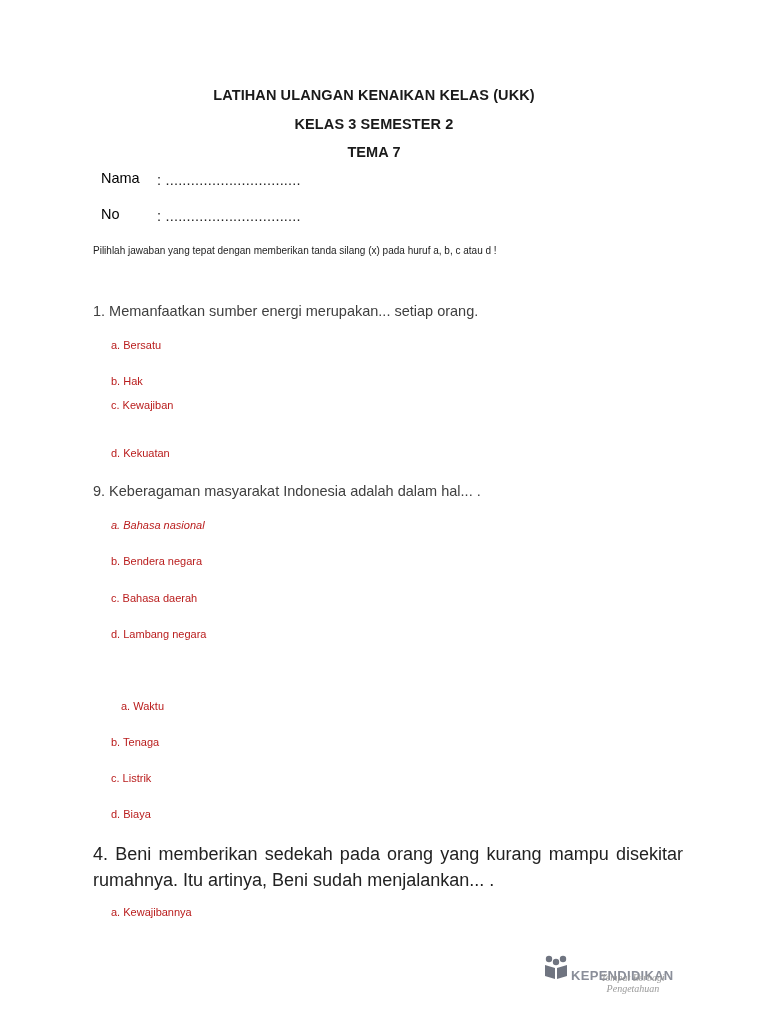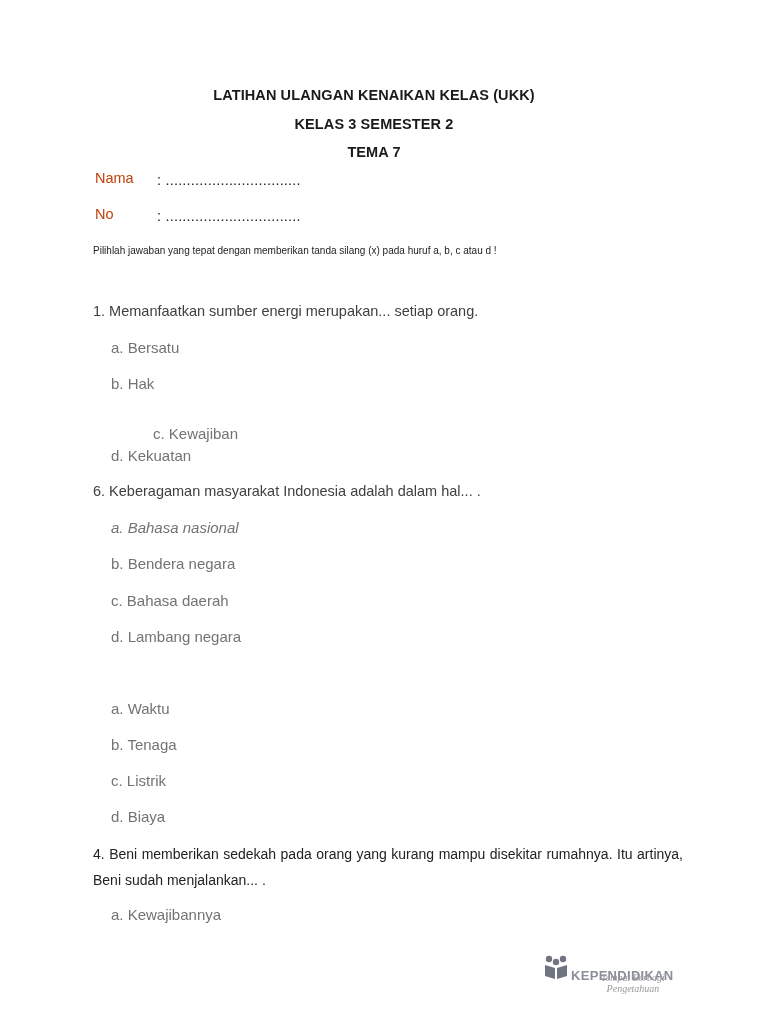--- a/index.html
+++ b/index.html
@@ -5,26 +5,26 @@
     html, body { margin: 0; padding: 0; background: #ffffff; }
     body {
       width: 768px; height: 1024px; position: relative; overflow: hidden;
       font-family: "Liberation Sans", sans-serif; color: #1a1a1a;
     }
     .page { position: absolute; left: 0; top: 0; width: 768px; height: 1024px; background: #fff; }
     .title-line {
       position: absolute; left: 0; width: 748px; text-align: center;
       font-weight: bold; font-size: 14.5px; letter-spacing: 0.1px; color: #1a1a1a;
     }
-    .field-label { position: absolute; left: 95px; font-size: 14.5px; color: #c2410c; }
+    .field-label { position: absolute; left: 101px; font-size: 14.5px; color: #000000; }
     .field-value { position: absolute; left: 157px; font-size: 14.5px; color: #222; letter-spacing: 0.2px; }
     .instr { position: absolute; left: 93px; width: 590px; font-size: 10px; line-height: 25px; color: #222; text-align: justify; }
     .q { position: absolute; left: 93px; font-size: 14.5px; color: #404040; white-space: nowrap; text-align: right; }
-    .q4 { position: absolute; left: 93px; width: 590px; font-size: 14px; line-height: 26px; color: #222; text-align: justify; }
-    .opt { position: absolute; left: 111px; font-size: 15px; color: #737373; white-space: nowrap; }
+    .q4 { position: absolute; left: 93px; width: 590px; font-size: 18px; line-height: 26px; color: #222; text-align: justify; }
+    .opt { position: absolute; left: 111px; font-size: 11px; color: #b91c1c; white-space: nowrap; }
     .logo { position: absolute; left: 544px; top: 952px; width: 140px; height: 34px; }
     .logo-mark { position: absolute; left: 0; top: 2px; width: 24px; height: 26px; }
     .logo-name { position: absolute; left: 27px; top: 16px; font-size: 13px; font-weight: bold; color: #8a8e99; letter-spacing: 0.3px; }
     .logo-tag { position: absolute; left: 38px; top: 20px; font-size: 10px; font-style: italic; color: #9a9a9a; font-family: "Liberation Serif", serif; text-align: center; }
   </style>
 </head>
 <body>
 
 <div class="page">
 
@@ -35,30 +35,30 @@
   <div class="field-label" style="top:170px;">Nama</div>
   <div class="field-value" style="top:172px;">: ................................</div>
   <div class="field-label" style="top:206px;">No</div>
   <div class="field-value" style="top:208px;">: ................................</div>
 
   <div class="instr" style="top:238px;">Pilihlah jawaban yang tepat dengan memberikan tanda silang (x) pada huruf a, b, c atau d !</div>
 
   <div class="q" style="top:303px;">1. Memanfaatkan sumber energi merupakan... setiap orang.</div>
   <div class="opt" style="top:339px;">a. Bersatu</div>
   <div class="opt" style="top:375px;">b. Hak</div>
-  <div class="opt" style="top:425px;margin-left:42px;">c. Kewajiban</div>
+  <div class="opt" style="top:399px;">c. Kewajiban</div>
   <div class="opt" style="top:447px;">d. Kekuatan</div>
 
-  <div class="q" style="top:483px;">6. Keberagaman masyarakat Indonesia adalah dalam hal... .</div>
+  <div class="q" style="top:483px;">9. Keberagaman masyarakat Indonesia adalah dalam hal... .</div>
   <div class="opt" style="top:519px;font-style:italic;">a. Bahasa nasional</div>
   <div class="opt" style="top:555px;">b. Bendera negara</div>
   <div class="opt" style="top:592px;">c. Bahasa daerah</div>
   <div class="opt" style="top:628px;">d. Lambang negara</div>
 
-  <div class="opt" style="top:700px;">a. Waktu</div>
+  <div class="opt" style="top:700px;margin-left:10px;">a. Waktu</div>
   <div class="opt" style="top:736px;">b. Tenaga</div>
   <div class="opt" style="top:772px;">c. Listrik</div>
   <div class="opt" style="top:808px;">d. Biaya</div>
 
   <div class="q4" style="top:841px;">4. Beni memberikan sedekah pada orang yang kurang mampu disekitar rumahnya. Itu artinya, Beni sudah menjalankan... .</div>
   <div class="opt" style="top:906px;">a. Kewajibannya</div>
 
   <div class="logo">
     <svg class="logo-mark" viewBox="0 0 24 26">
       <circle cx="5" cy="5" r="3.2" fill="#6f7480"></circle>

